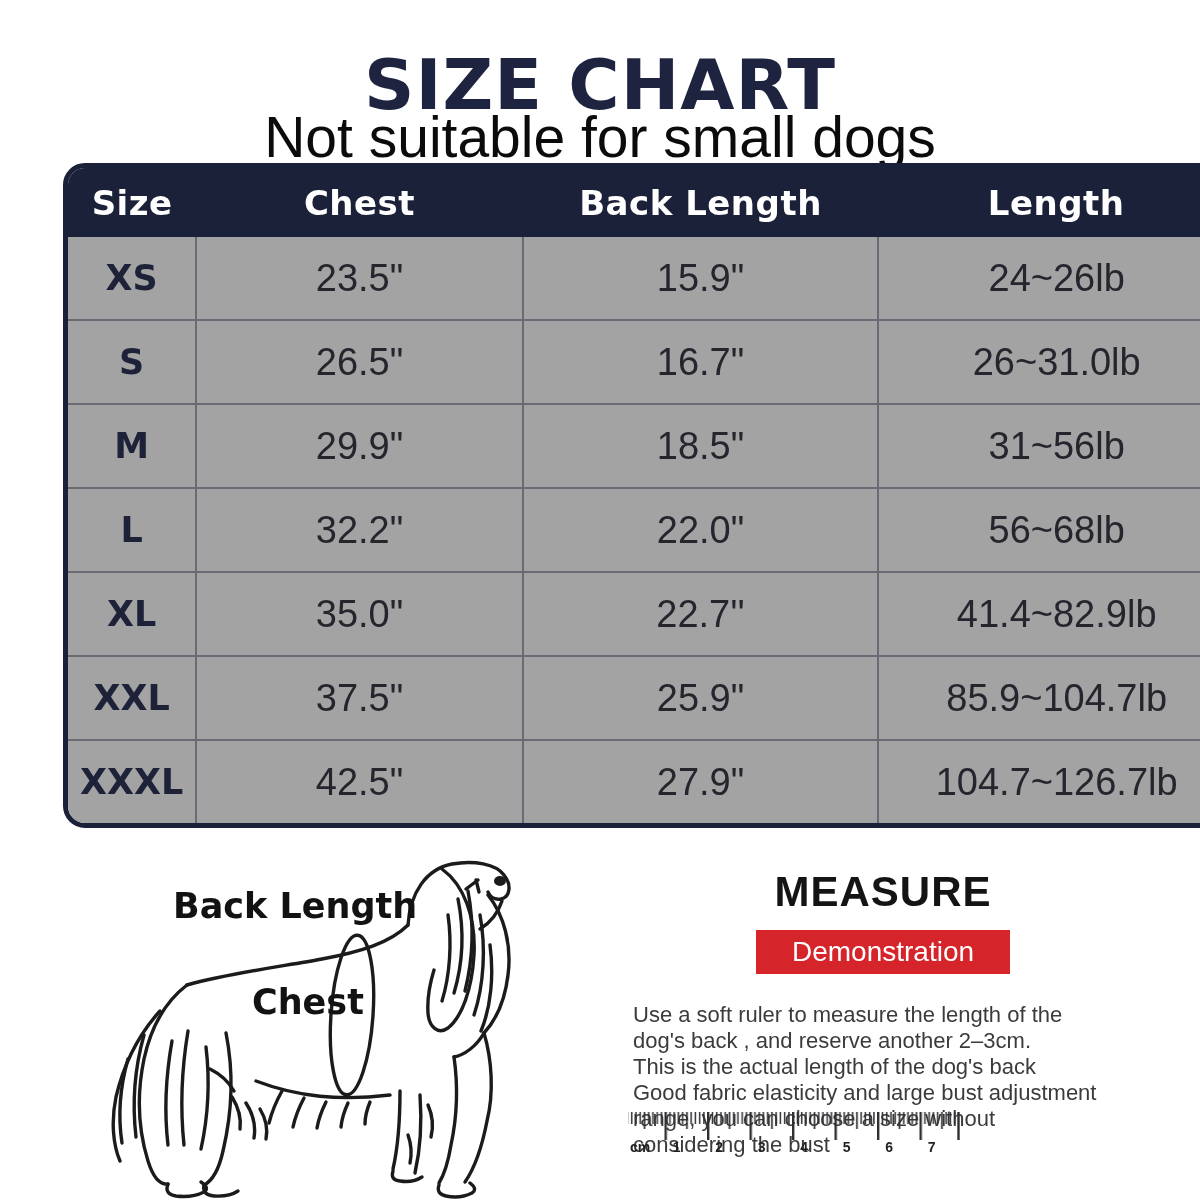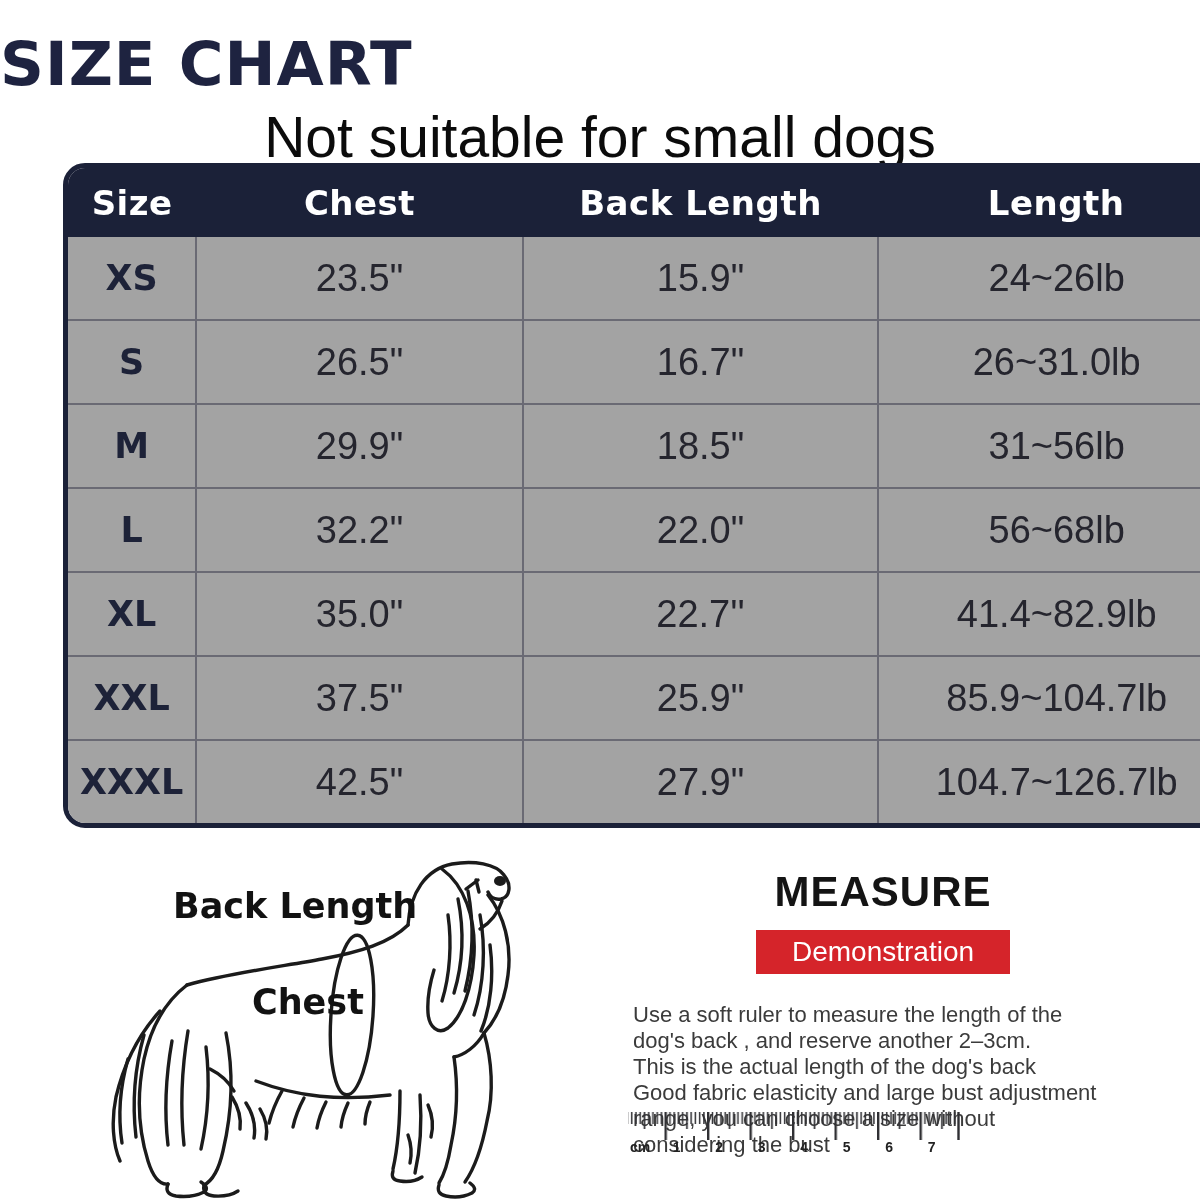--- a/index.html
+++ b/index.html
@@ -1,22 +1,22 @@
 <!DOCTYPE html>
 <html><head>
 <meta charset="utf-8">
 <style>
   html,body{margin:0;padding:0;background:#ffffff;}
   body{width:1200px;height:1200px;position:relative;overflow:hidden;
        font-family:"Liberation Sans",sans-serif;}
   .canvas{position:absolute;inset:0;width:1200px;height:1200px;background:#ffffff;}
 
   
-  .title{position:absolute;top:28px;left:0;width:100%;text-align:left;
-         font-family:"DejaVu Sans",sans-serif;font-size:61px;font-weight:800;
+  .title{position:absolute;top:44px;left:0;width:100%;text-align:center;
+         font-family:"DejaVu Sans",sans-serif;font-size:70px;font-weight:800;
          color:#1e2340;letter-spacing:1px;}
   .subtitle{position:absolute;top:104px;left:0;width:100%;text-align:center;
          font-size:57px;font-weight:400;color:#0b0b0b;}
 
   
   .table-wrap{position:absolute;left:63px;top:163px;width:1176px;box-sizing:border-box;
          border:5px solid #1b2138;border-radius:22px;overflow:hidden;background:#f2f1f4;}
   table{width:100%;border-collapse:collapse;table-layout:fixed;}
   col.c0{width:11%;} col.c1{width:28%;} col.c2{width:30.5%;} col.c3{width:30.5%;}
   th{height:67px;background:#1b2138;color:#ffffff;font-size:34px;font-weight:700;

